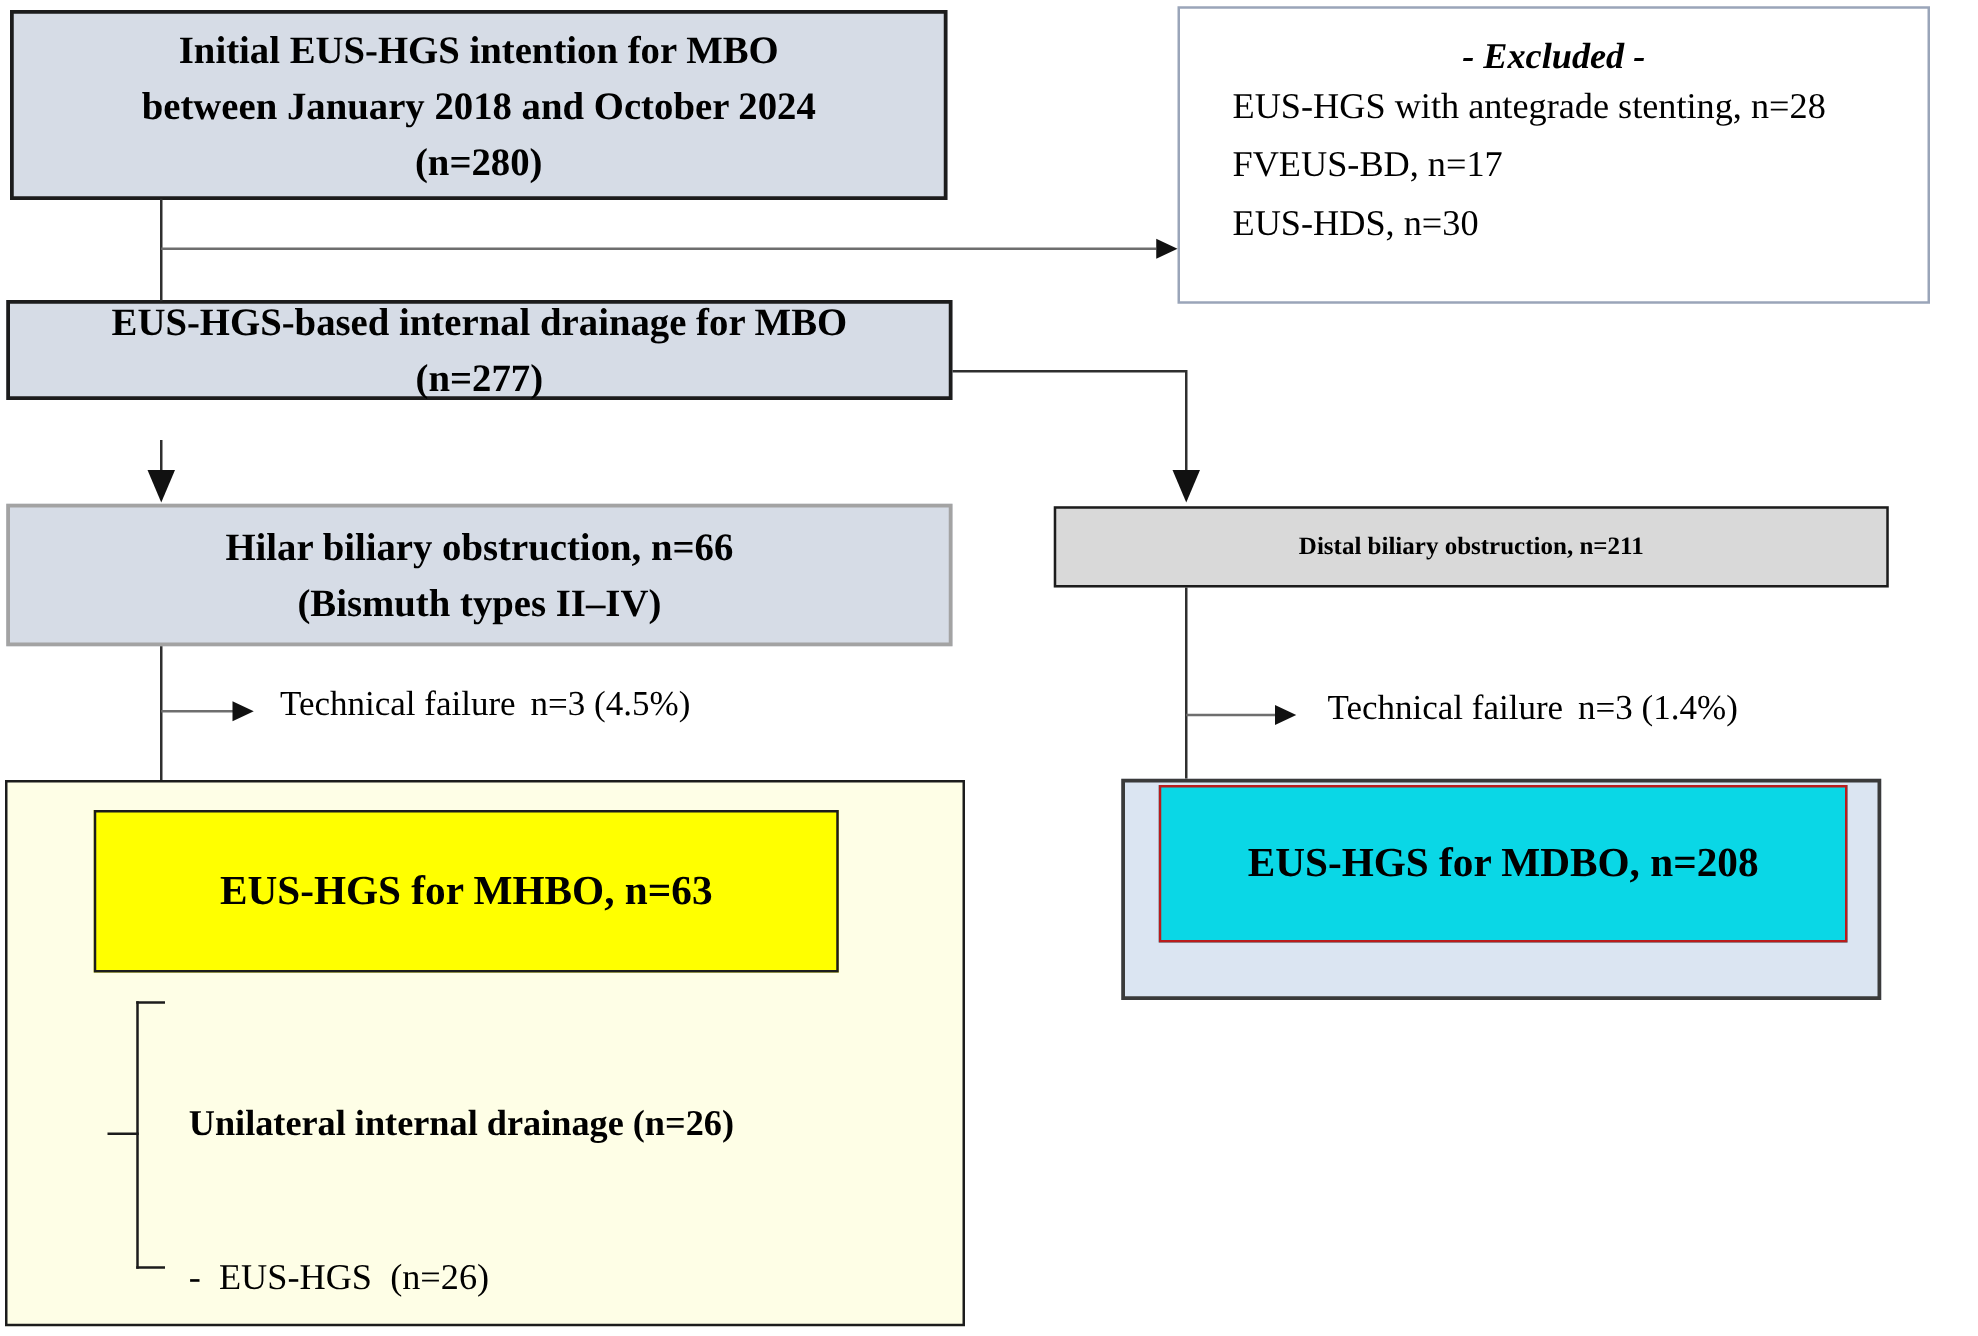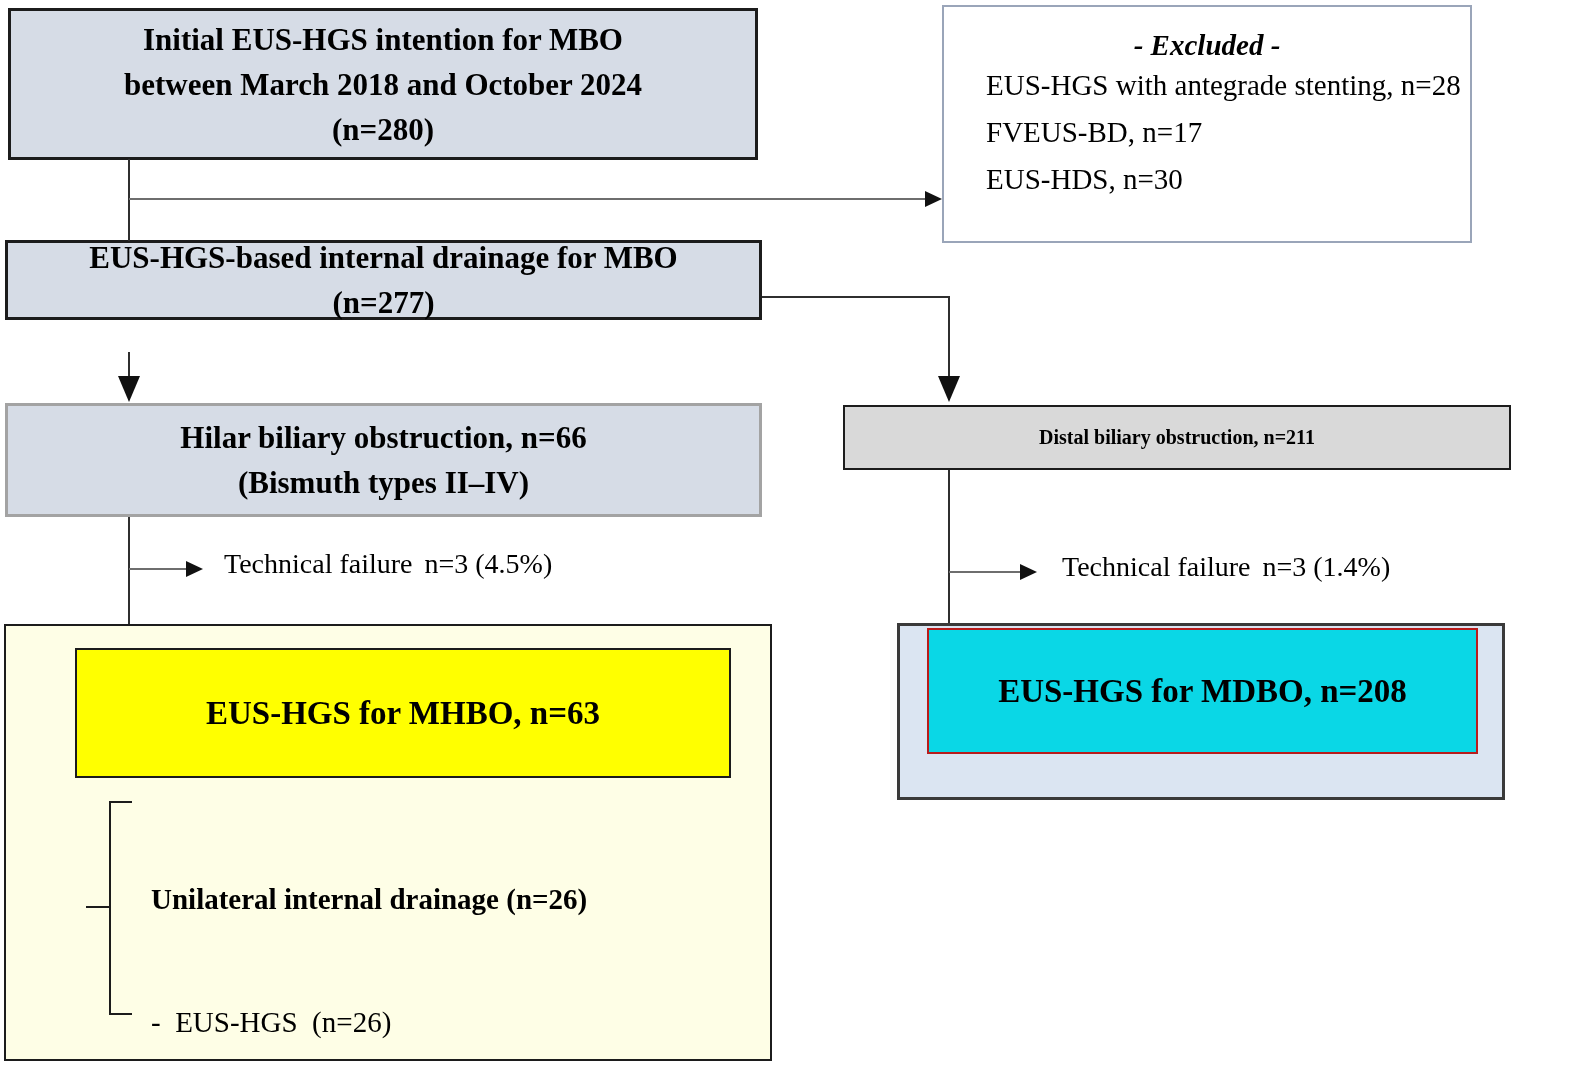--- a/index.html
+++ b/index.html
@@ -22,26 +22,26 @@
     align-items: center;
     justify-content: center;
     text-align: center;
     font-weight: bold;
   }
   .box-initial   { left: 8px;   top: 8px;   width: 750px; height: 152px; border: 3px solid #1c1c1c; background: #d6dce6; font-size: 31px; line-height: 45px; }
   .box-internal  { left: 5px;   top: 240px; width: 757px; height: 80px; border: 3px solid #1c1c1c; background: #d6dce6; font-size: 31px; line-height: 45px; }
   .box-hilar     { left: 5px;   top: 403px; width: 757px; height: 114px; border: 3px solid #a3a3a3; background: #d6dce6; font-size: 31px; line-height: 45px; }
   .box-distal    { left: 843px; top: 405px; width: 668px; height: 65px;  border: 2px solid #1c1c1c; background: #d9d9d9; font-size: 20px; }
 
-  .box-excluded  { left: 942px; top: 5px; width: 530px; height: 238px; border: 2px solid #9aa5b9; background: #ffffff; }
+  .box-excluded  { left: 942px; top: 5px; width: 602px; height: 238px; border: 2px solid #9aa5b9; background: #ffffff; }
   .excluded-title { margin-top: 22px; text-align: center; font-weight: bold; font-style: italic; font-size: 29px; }
   .excluded-items { padding-left: 42px; font-size: 29px; line-height: 47px; }
 
   .container-mhbo { left: 4px;   top: 624px; width: 768px; height: 437px; border: 2px solid #1c1c1c; background: #fefee6; }
-  .box-mhbo       { left: 75px;  top: 648px; width: 656px; height: 130px; border: 2px solid #1c1c1c; background: #ffff00; font-size: 33px; text-align: center; }
+  .box-mhbo       { left: 75px;  top: 648px; width: 596px; height: 130px; border: 2px solid #1c1c1c; background: #ffff00; font-size: 33px; text-align: center; }
   .container-mdbo { left: 897px; top: 623px; width: 608px; height: 177px; border: 3px solid #3a3a3a; background: #dbe5f2; }
   .box-mdbo       { left: 927px; top: 628px; width: 551px; height: 126px; border: 2px solid #b91c1c; background: #0ad7e6; font-size: 33px; }
 
   
   .line { background: #2f2f2f; }
   .line-thin { background: #6e6e6e; }
   .arrow-down {
     width: 0; height: 0;
     border-left: 11px solid transparent;
     border-right: 11px solid transparent;
@@ -62,21 +62,21 @@
   .detail .t { font-weight: bold; }
   .bracket-line { background: #1c1c1c; }
 </style>
 </head>
 <body>
 
 <div class="canvas">
 
   <div class="abs node box-initial">
     <div>Initial EUS-HGS intention for MBO</div>
-    <div>between March 2018 and October 2024</div>
+    <div>between January 2018 and October 2024</div>
     <div>(n=280)</div>
   </div>
 
   <div class="abs box-excluded">
     <div class="excluded-title">- Excluded -</div>
     <div class="excluded-items">
       <div>EUS-HGS with antegrade stenting, n=28</div>
       <div>FVEUS-BD, n=17</div>
       <div>EUS-HDS, n=30</div>
     </div>

